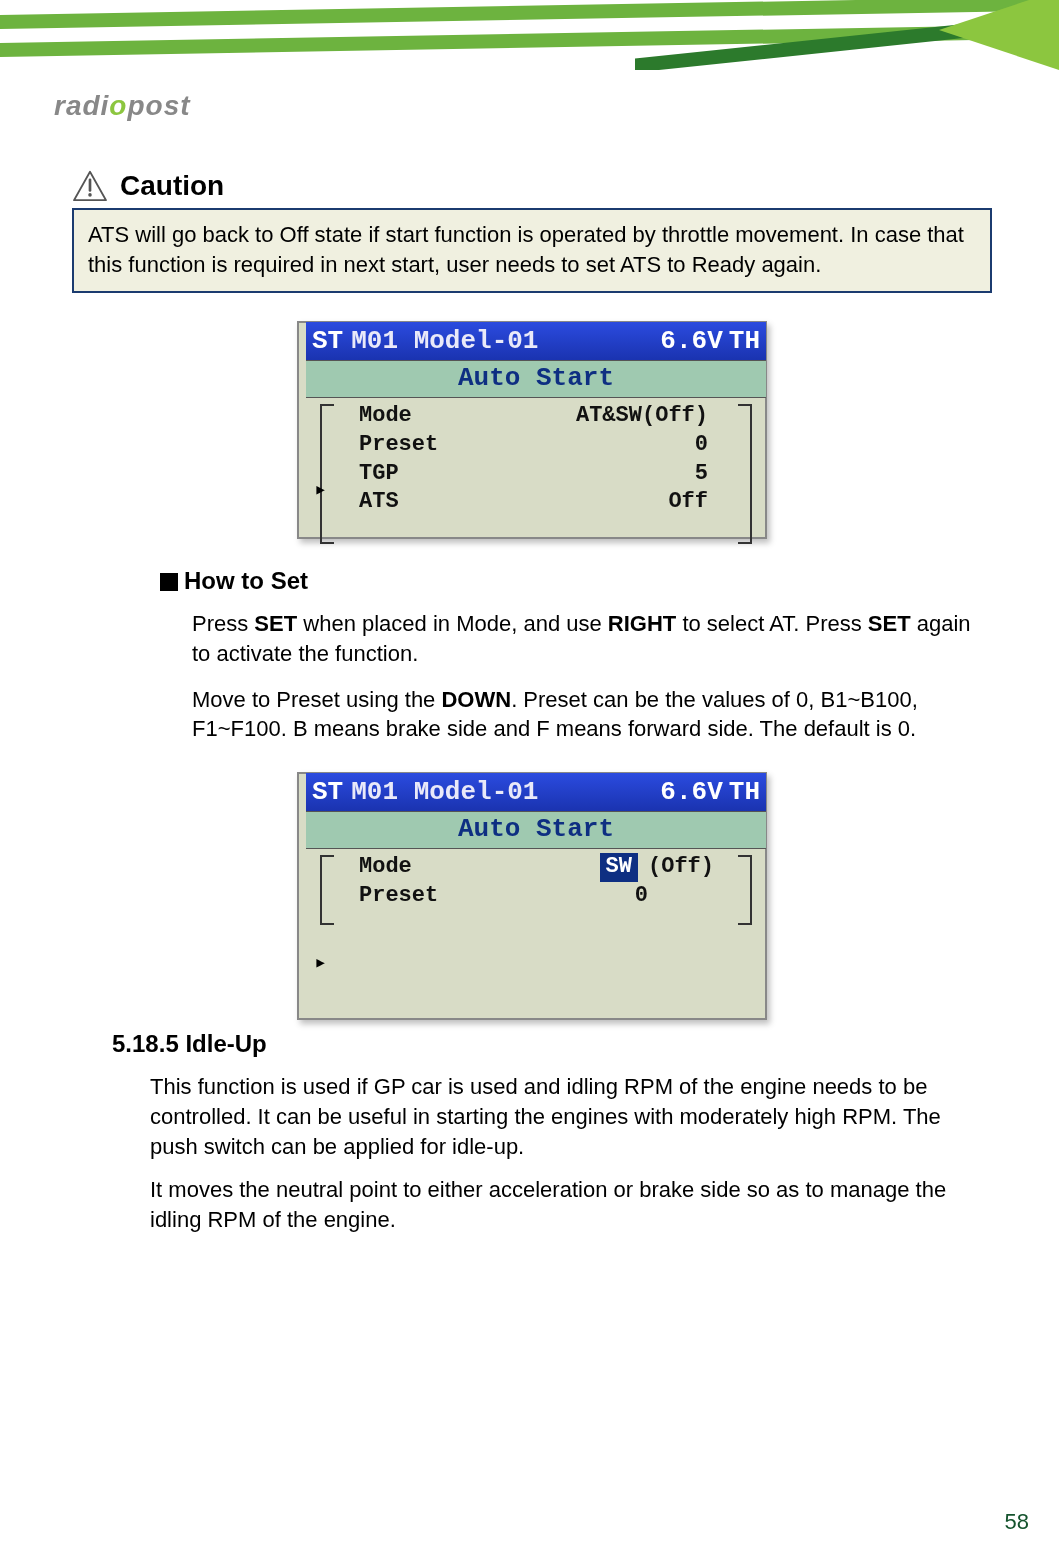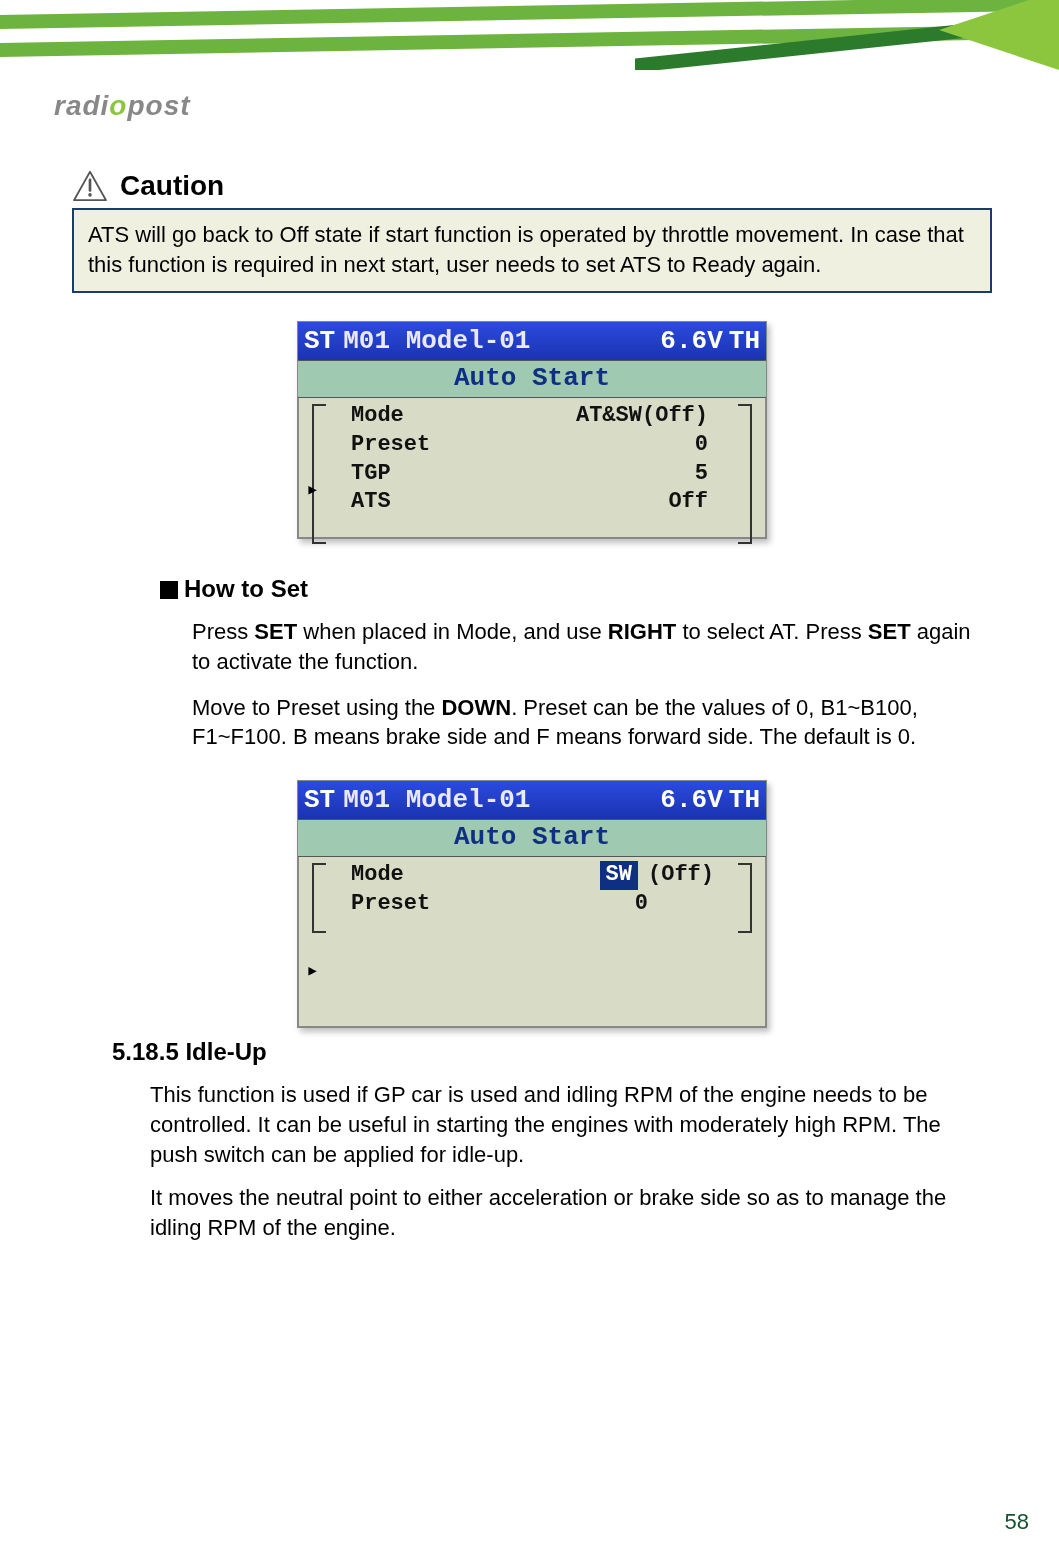--- a/index.html
+++ b/index.html
@@ -84,20 +84,21 @@
   }
 
   
   .screenshot {
     width: 470px;
     margin: 28px auto 10px auto;
     border: 1px solid #888;
     box-shadow: inset 0 0 0 1px #888, 3px 4px 6px rgba(0,0,0,.25);
     background: #d8dcc6;
     font-family: "Courier New", monospace;
+    padding-left: 8px;
   }
   .scr-titlebar {
     background: linear-gradient(#2b4bdf,#1a33b0);
     color: #fff;
     display: flex;
     align-items: center;
     padding: 4px 6px;
     font-size: 26px;
     font-weight: bold;
   }
@@ -142,21 +143,21 @@
     position: absolute;
     width: 14px;
     border-top: 2px solid #333;
     border-bottom: 2px solid #333;
   }
   .bracket.l { left: 14px; border-left: 2px solid #333; }
   .bracket.r { right: 14px; border-right: 2px solid #333; }
 
   
   .howto {
-    margin-top: 36px;
+    margin-top: 28px;
     padding-left: 88px;
   }
   .howto-h {
     font-size: 24px;
     font-weight: bold;
     margin-bottom: 14px;
   }
   .howto-h .sq {
     display: inline-block;
     width: 18px; height: 18px;

